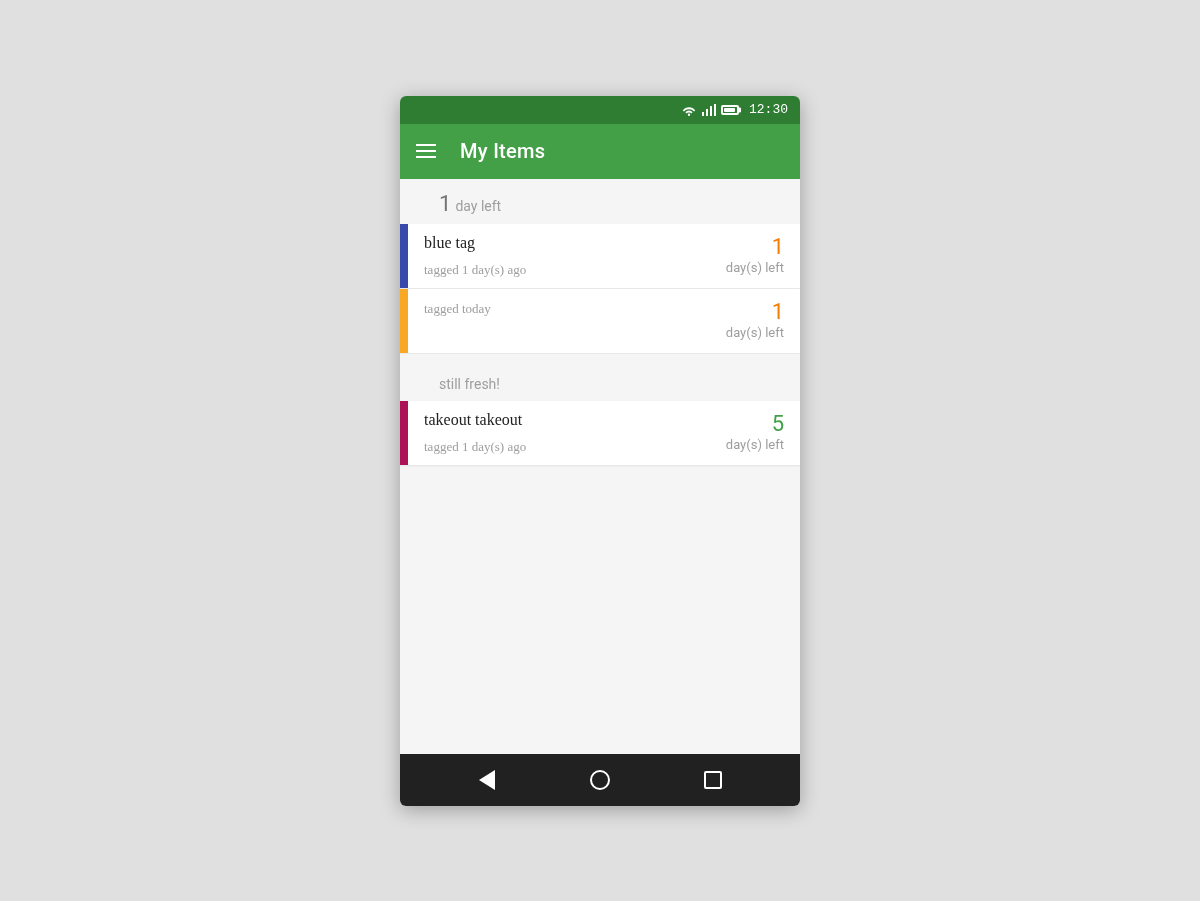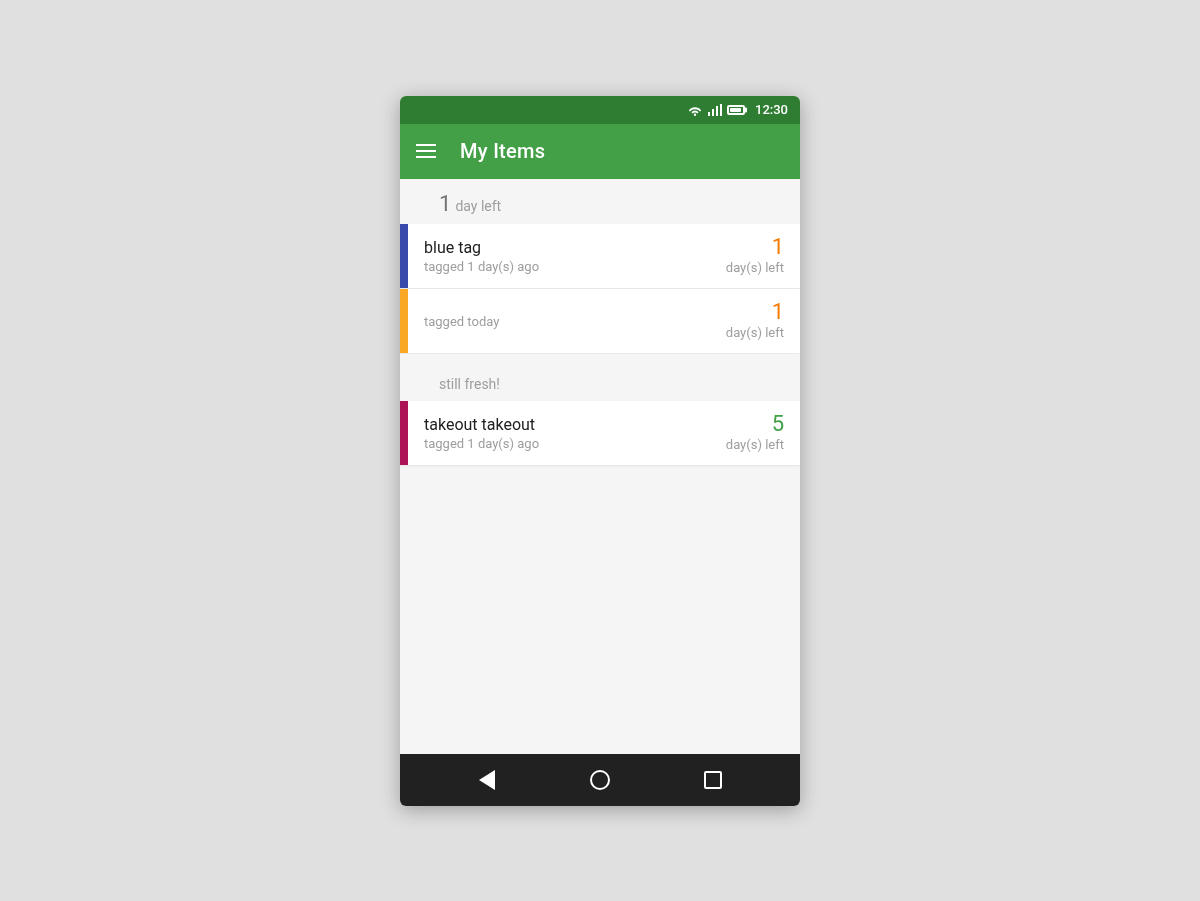--- a/index.html
+++ b/index.html
@@ -26,20 +26,21 @@
 
     
     .status-bar {
       background: #2e7d32;
       height: 28px;
       display: flex;
       align-items: center;
       justify-content: flex-end;
       padding: 0 12px;
       gap: 6px;
+      font-family: Liberation Mono, monospace;
     }
 
     .status-bar-icons {
       display: flex;
       align-items: center;
       gap: 5px;
     }
 
     .signal-icon {
       width: 14px;
@@ -161,21 +162,22 @@
     .item-tag-stripe {
       width: 8px;
       flex-shrink: 0;
     }
 
     .item-info {
       flex: 1;
       padding: 10px 16px;
       display: flex;
       flex-direction: column;
-      justify-content: center;
+      justify-content: space-between;
+      font-family: Liberation Serif, serif;
     }
 
     .item-name {
       font-size: 16px;
       color: #212121;
       font-weight: 400;
     }
 
     .item-tagged {
       font-size: 13px;

